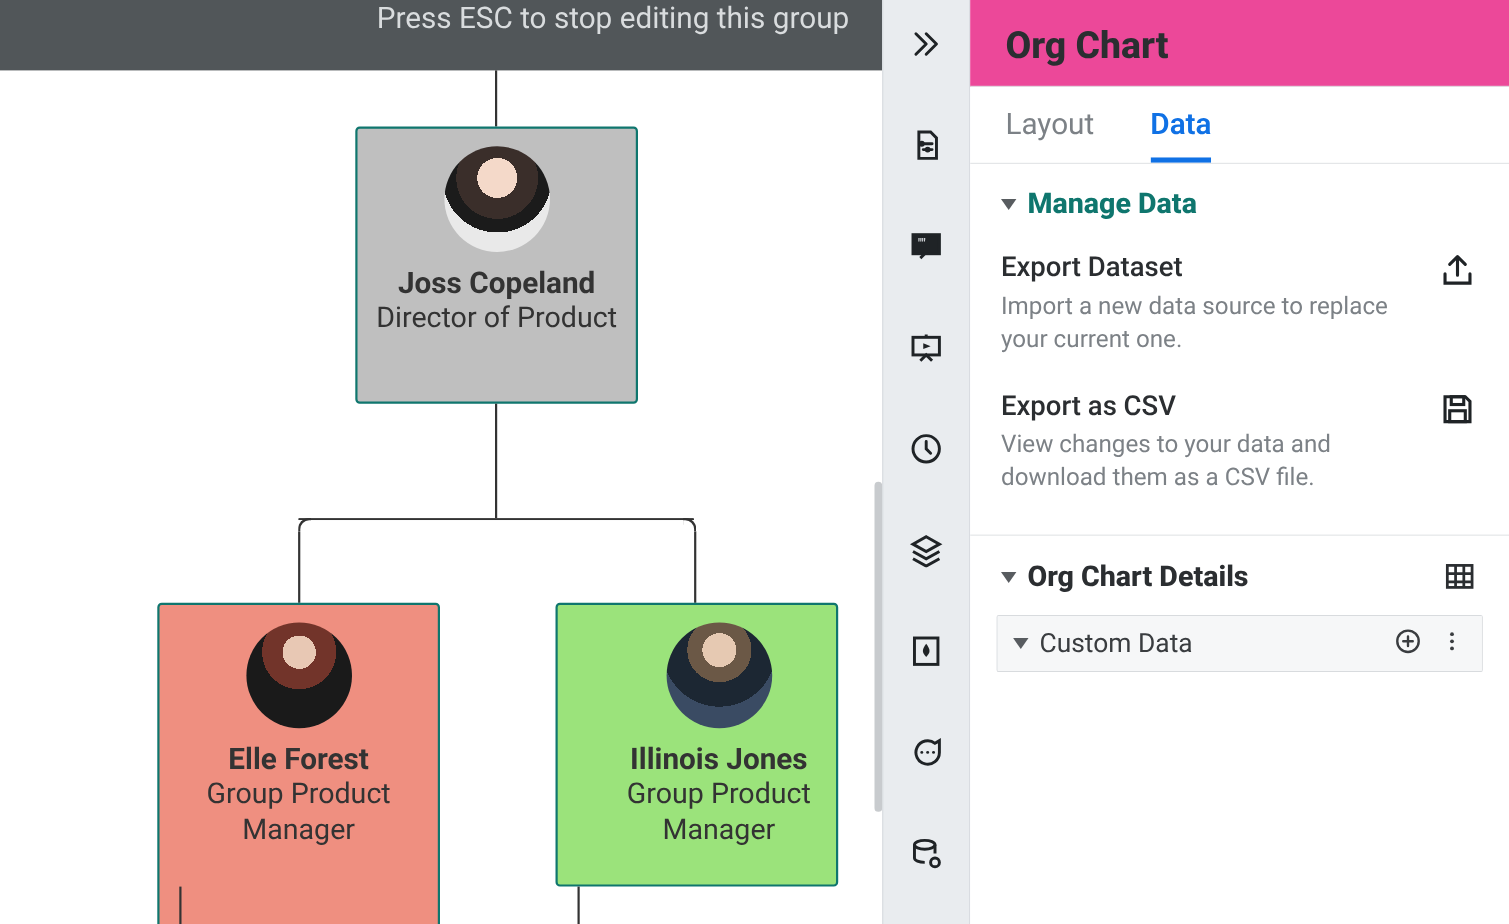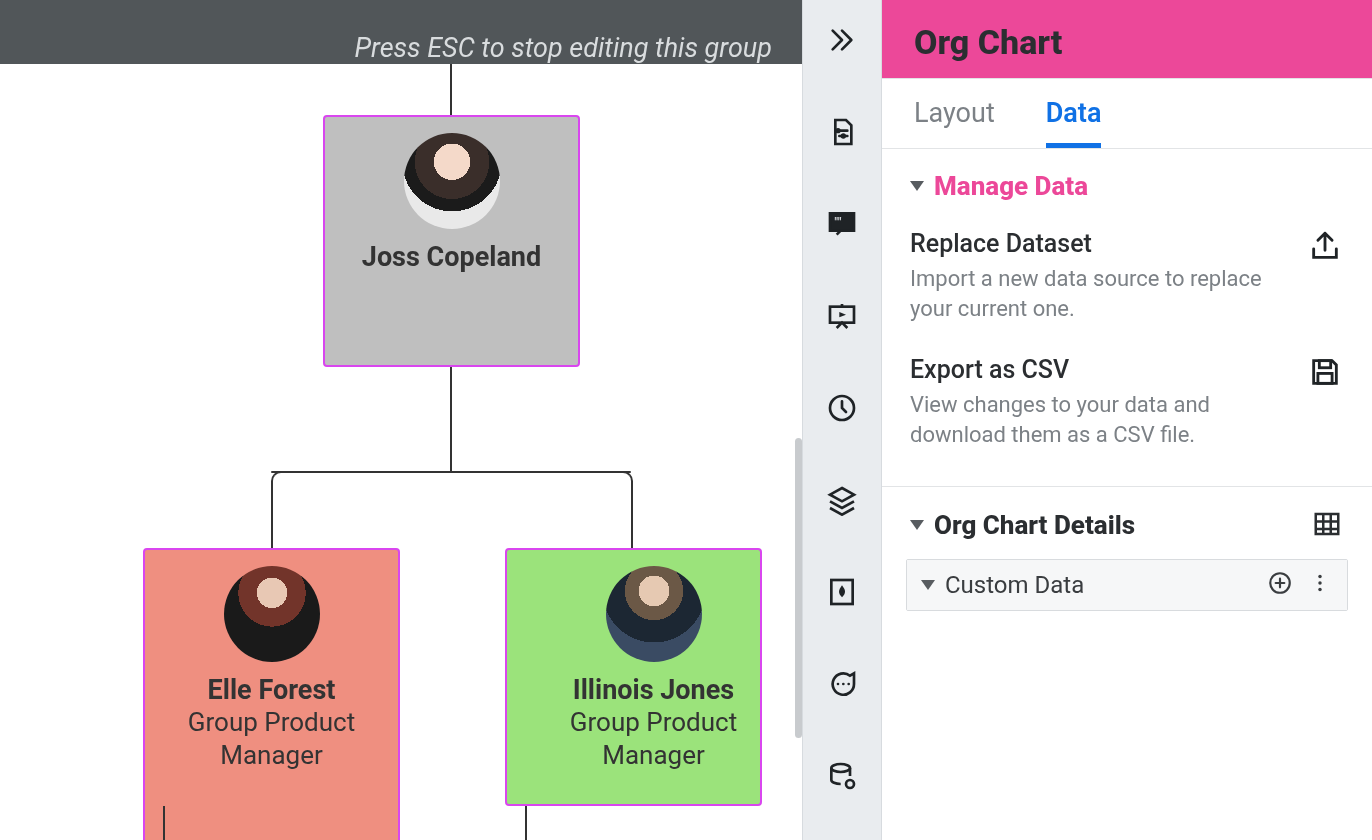--- a/index.html
+++ b/index.html
@@ -1,33 +1,33 @@
 <!DOCTYPE html>
 <html><head>
 <meta charset="utf-8">
 <style>
   * { box-sizing: border-box; }
   html,body { margin:0; padding:0; font-family: -apple-system, BlinkMacSystemFont, "Segoe UI", Roboto, "Helvetica Neue", Arial, sans-serif; }
   body { width:1372px; height:840px; overflow:hidden; background:#fff; position:relative; }
 
   
   .canvas { position:absolute; left:0; top:0; width:802px; height:840px; background:#fff; }
-  .hint-bar { position:absolute; left:0; top:0; width:802px; height:64px; background:#515659; color:#d9dcde; font-style:italic; font-size:27px; display:flex; align-items:flex-end; justify-content:flex-end; padding-right:30px; }
+  .hint-bar { position:absolute; left:0; top:0; width:802px; height:64px; background:#515659; color:#d9dcde; font-size:27px; display:flex; align-items:flex-start; justify-content:flex-end; padding-right:30px; }
 
   .vline1 { position:absolute; left:450px; top:64px; width:0; height:51px; border-left:2px solid #333; }
   .vline2 { position:absolute; left:450px; top:367px; width:0; height:104px; border-left:2px solid #333; }
   .hline  { position:absolute; left:271px; top:471px; width:360px; height:0; border-top:2px solid #333; border-radius:6px;}
   .hline-left-corner { position:absolute; left:271px; top:471px; width:12px; height:12px; border-left:2px solid #333; border-top:2px solid #333; border-top-left-radius:10px; }
   .hline-right-corner{ position:absolute; left:621px; top:471px; width:12px; height:12px; border-right:2px solid #333; border-top:2px solid #333; border-top-right-radius:10px; }
   .vline3a { position:absolute; left:271px; top:483px; width:0; height:65px; border-left:2px solid #333; }
   .vline3b { position:absolute; left:631px; top:483px; width:0; height:65px; border-left:2px solid #333; }
   .vline4a { position:absolute; left:163px; top:806px; width:0; height:34px; border-left:2px solid #333; }
   .vline4b { position:absolute; left:525px; top:806px; width:0; height:34px; border-left:2px solid #333; }
 
-  .node { position:absolute; border:2px solid #d946ef; border-radius:4px; text-align:center; padding-top:16px; }
+  .node { position:absolute; border:2px solid #0f766e; border-radius:4px; text-align:center; padding-top:16px; }
   .node .avatar { width:96px; height:96px; border-radius:50%; background:#ddd center/cover no-repeat; display:inline-block; margin-bottom:8px; }
   .node .name { font-size:27px; font-weight:700; color:#333; }
   .node .title { font-size:26px; color:#333; line-height:1.25; padding:0 14px; }
 
   .node.director { left:323px; top:115px; width:257px; height:252px; background:#bfbfbf; }
   .node.director .avatar { background: radial-gradient(circle at 50% 30%, #f4d9c9 0 22%, #3a2e2a 22% 45%, #1b1b1b 45% 60%, #e9e9e9 60% 100%); }
 
   .node.elle { left:143px; top:548px; width:257px; height:300px; background:#ef8f80; }
   .node.elle .avatar { background: radial-gradient(circle at 50% 28%, #e8c8b4 0 18%, #72342a 18% 40%, #1a1a1a 40% 100%); }
 
@@ -41,21 +41,21 @@
   .scroll-thumb { position:absolute; left:795px; top:438px; width:7px; height:300px; background:#c8cbce; border-radius:4px; }
 
   
   .panel { position:absolute; left:882px; top:0; width:490px; height:840px; background:#fff; display:flex; flex-direction:column; }
   .panel-header { background:#ec4899; padding:22px 32px 16px; font-size:34px; font-weight:800; color:#2b2e31; border-bottom:1px solid #e2e4e6; }
   .tabs { display:flex; gap:51px; padding:18px 32px 0; border-bottom:1px solid #e2e4e6; }
   .tab { font-size:27px; color:#7c8186; padding-bottom:14px; cursor:pointer; }
   .tab.active { color:#1071e5; font-weight:600; border-bottom:5px solid #1071e5; border-radius:3px 3px 0 0; }
 
   .section { padding:22px 28px 6px; }
-  .section-head { display:flex; align-items:center; gap:10px; font-size:26px; font-weight:800; color:#ec4899; margin-bottom:18px; }
+  .section-head { display:flex; align-items:center; gap:10px; font-size:26px; font-weight:800; color:#0f766e; margin-bottom:18px; }
   .action-row { display:flex; align-items:flex-start; justify-content:space-between; padding:10px 0 22px; cursor:pointer; }
   .action-row .texts .t1 { font-size:25px; font-weight:500; color:#2b2e31; margin-bottom:6px; }
   .action-row .texts .t2 { font-size:22px; color:#7c8186; line-height:1.35; max-width:360px; }
   .action-row .side-icon { width:36px; height:36px; color:#1f2326; flex-shrink:0; }
   .action-row .side-icon svg { width:34px; height:34px; stroke:#1f2326; fill:none; stroke-width:2; }
 
   .divider { height:1px; background:#e2e4e6; margin:8px 0 4px; }
 
   .details-head { display:flex; align-items:center; justify-content:space-between; padding:18px 28px 10px; }
   .details-head .left { display:flex; align-items:center; gap:10px; font-size:26px; font-weight:800; color:#2b2e31;justify-content:flex-end;}
@@ -77,20 +77,21 @@
 <div class="canvas">
   <div class="hint-bar">
     <span>Press ESC to stop editing this group</span>
   </div>
 
   <div class="vline1"></div>
 
   <div class="node director">
     <div class="avatar"></div>
     <div class="name">Joss Copeland</div>
+    <div class="title">Director of Product</div>
   </div>
 
   <div class="vline2"></div>
   <div class="hline"></div>
   <div class="hline-left-corner"></div>
   <div class="hline-right-corner"></div>
   <div class="vline3a"></div>
   <div class="vline3b"></div>
 
   <div class="node elle">
@@ -185,21 +186,21 @@
   </div>
 
   <div class="section">
     <div class="section-head">
       <span class="tri"></span>
       <span>Manage Data</span>
     </div>
 
     <div class="action-row">
       <div class="texts">
-        <div class="t1">Replace Dataset</div>
+        <div class="t1">Export Dataset</div>
         <div class="t2">Import a new data source to replace your current one.</div>
       </div>
       <div class="side-icon">
         <svg viewBox="0 0 24 24">
             <path d="M12 3v12M7 8l5-5 5 5" stroke-linecap="round" stroke-linejoin="round"></path>
             <path d="M4 14v6h16v-6" stroke-linecap="round"></path>
           </svg>
       </div>
     </div>
 

